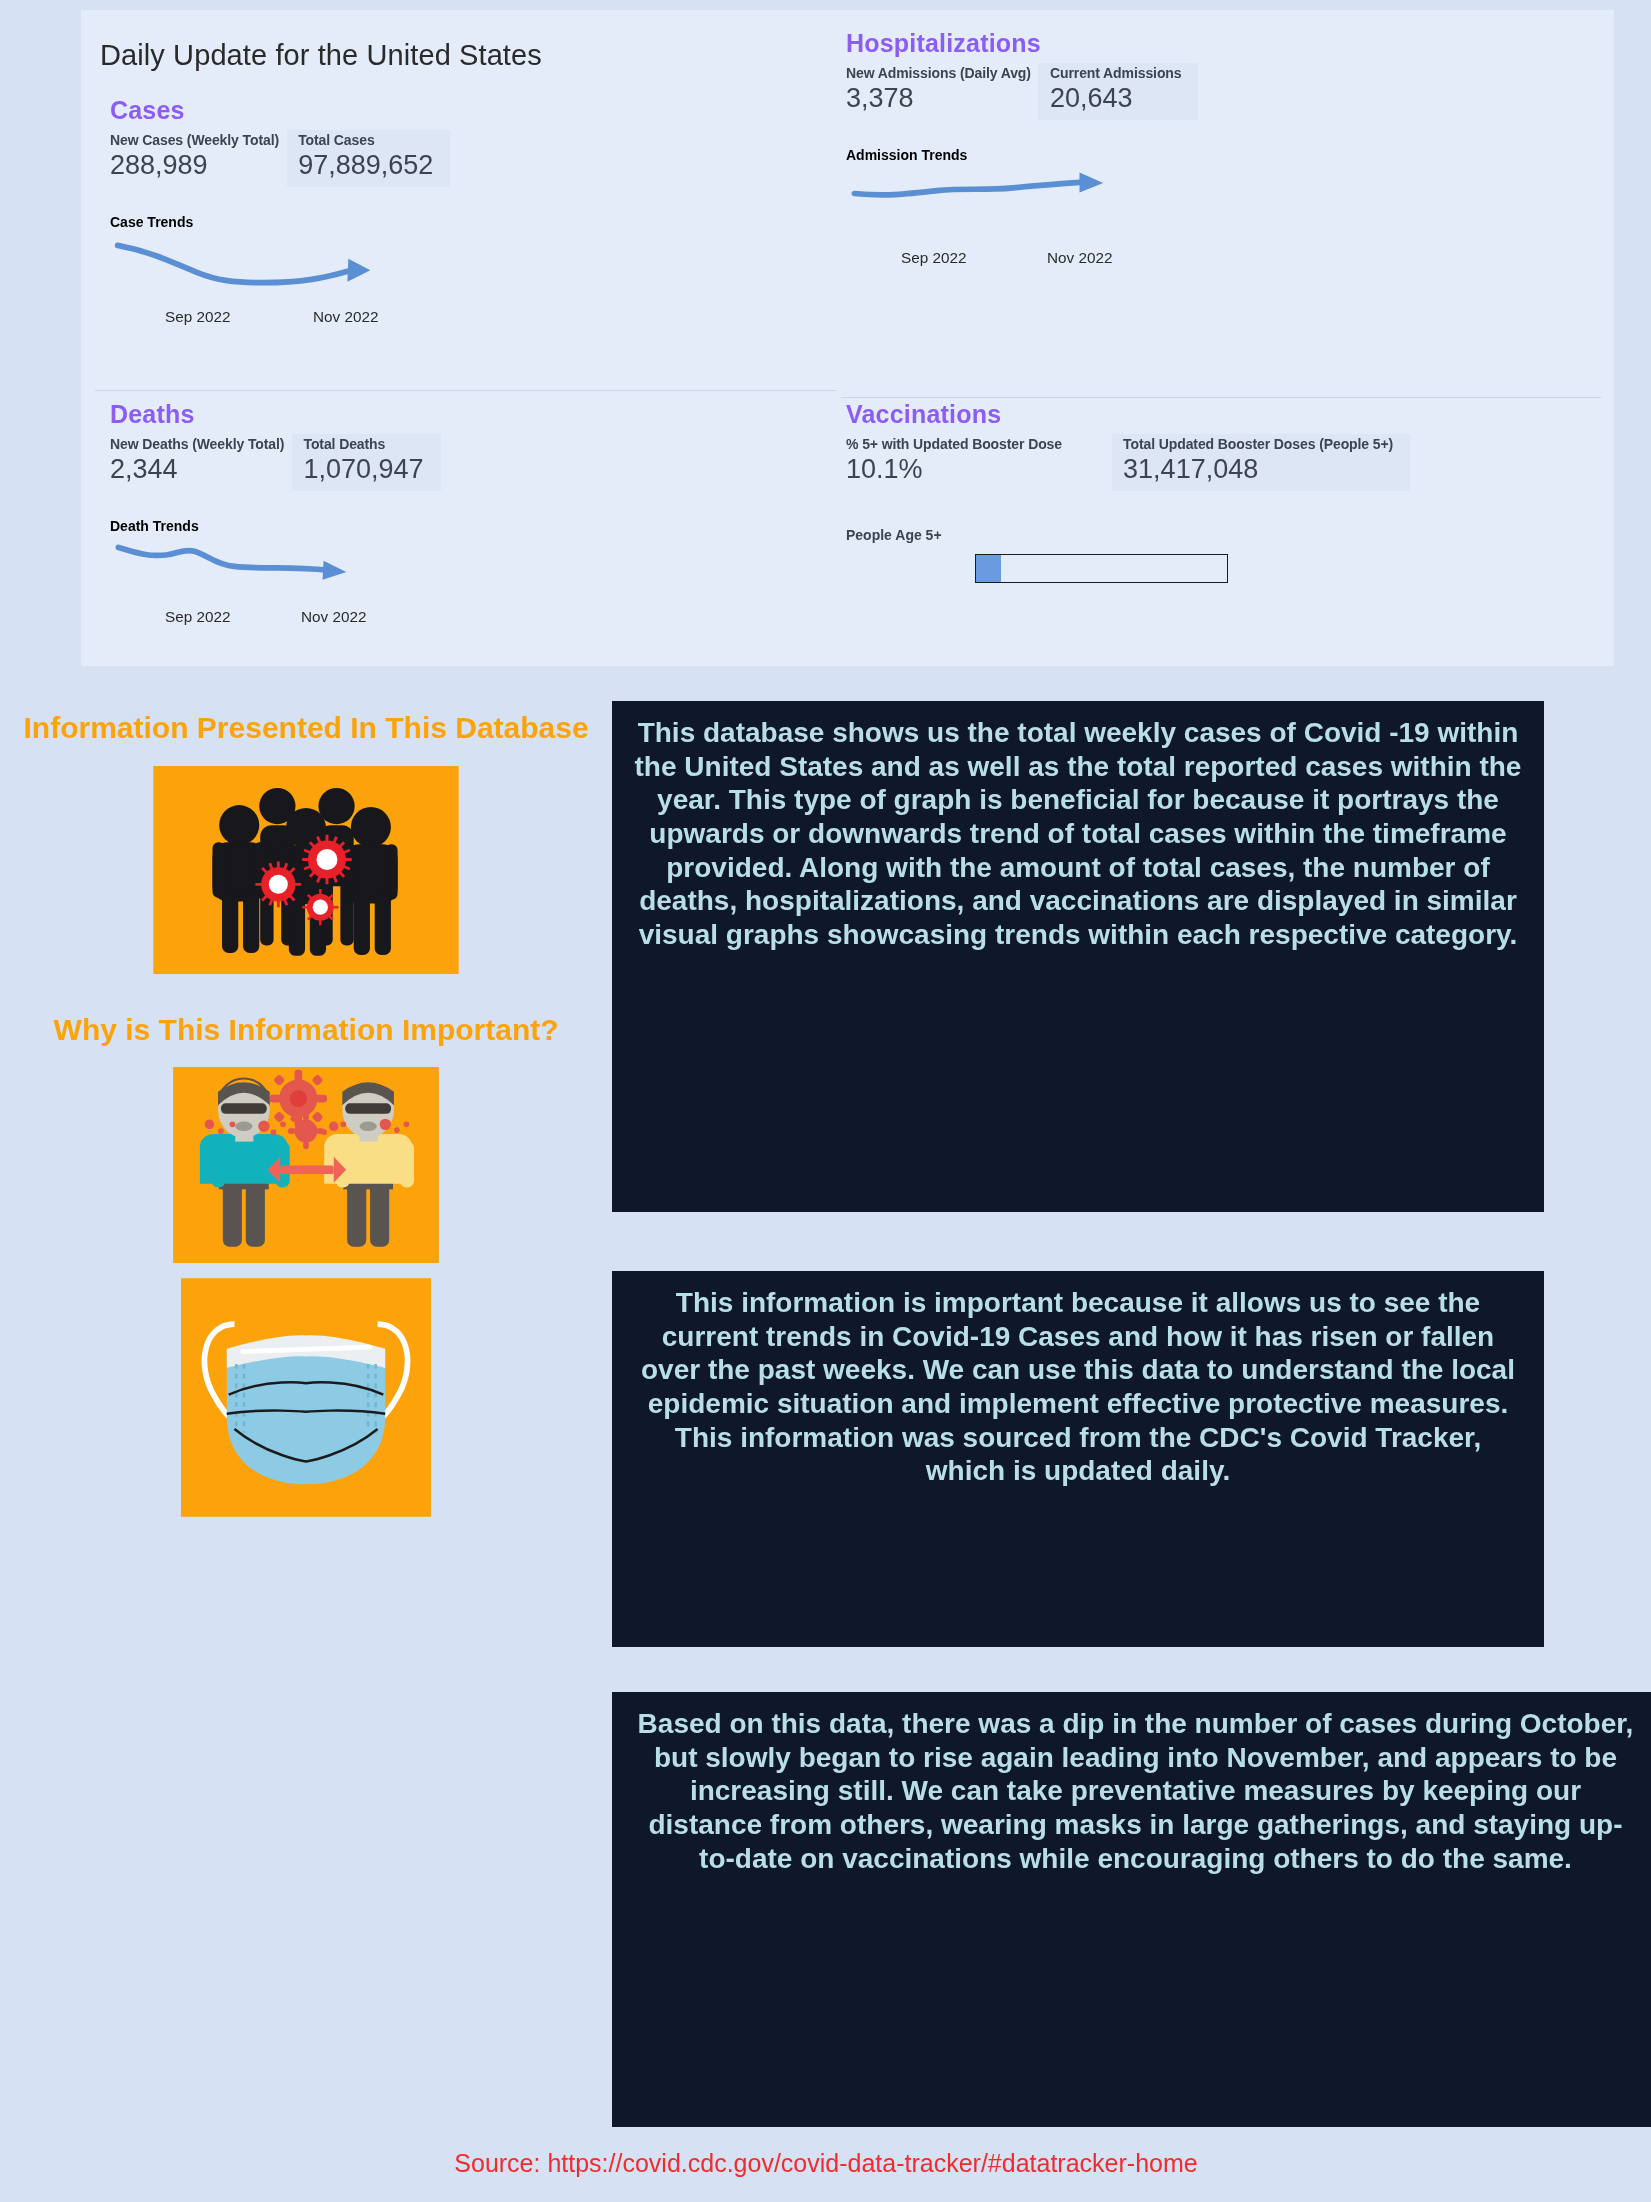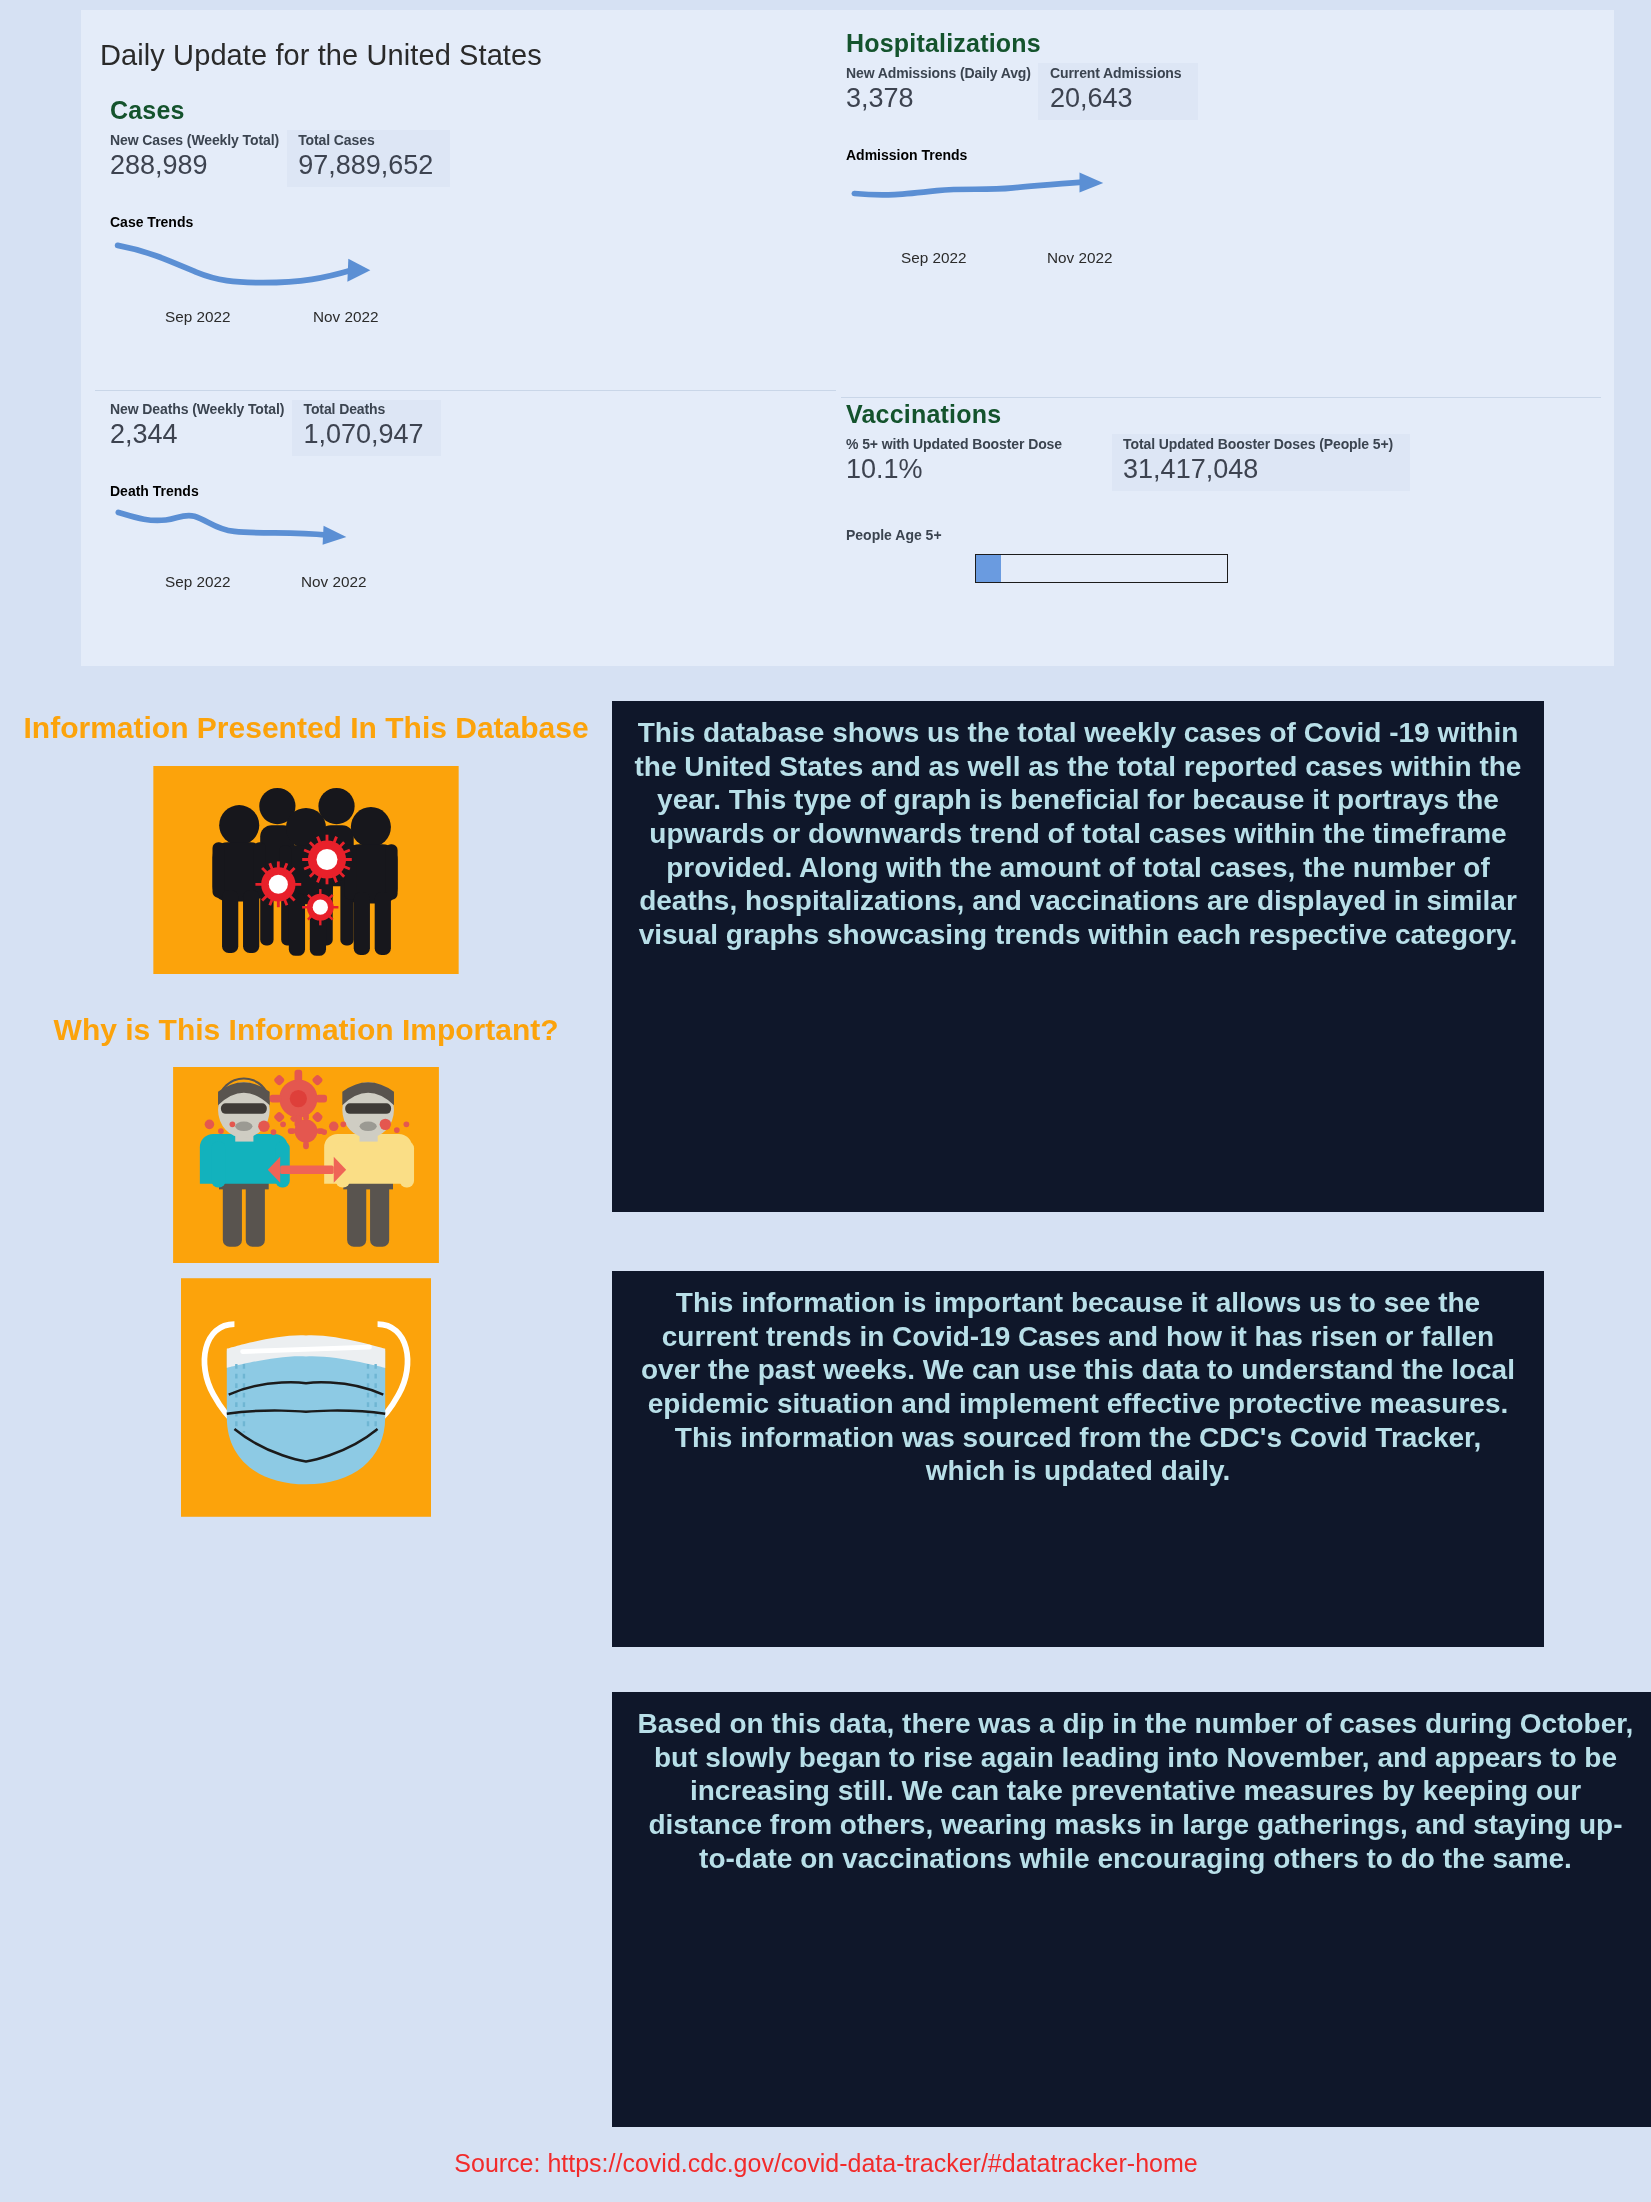--- a/index.html
+++ b/index.html
@@ -47,21 +47,21 @@
   }
   .divider-right {
     position: absolute;
     left: 760px; top: 387px; width: 760px; height: 1px;
     background: #c9d6e8;
   }
 
   .sect-title {
     font-size: 25px;
     font-weight: bold;
-    color: #14532d;
+    color: #8b5cf6;
     margin: 0 0 5.7px 0;
     letter-spacing: 0.2px;
   }
 
   .stat-row {
     display: flex;
     align-items: flex-start;
   }
   .stat {
     padding: 1.9px 7.6px 5.7px 0;
@@ -226,20 +226,21 @@
         <polygon points="245,8 270,19 245,29" fill="#5b8fd4"></polygon>
       </svg>
     </div>
     <div class="axis" style="margin-top:23px;">
       <span style="left:55px;">Sep 2022</span>
       <span style="left:201px;">Nov 2022</span>
     </div>
   </div>
 
   <div class="quad q-deaths">
+    <div class="sect-title">Deaths</div>
     <div class="stat-row">
       <div class="stat">
         <div class="stat-label">New Deaths (Weekly Total)</div>
         <div class="stat-value">2,344</div>
       </div>
       <div class="stat shaded">
         <div class="stat-label">Total Deaths</div>
         <div class="stat-value">1,070,947</div>
       </div>
     </div>

